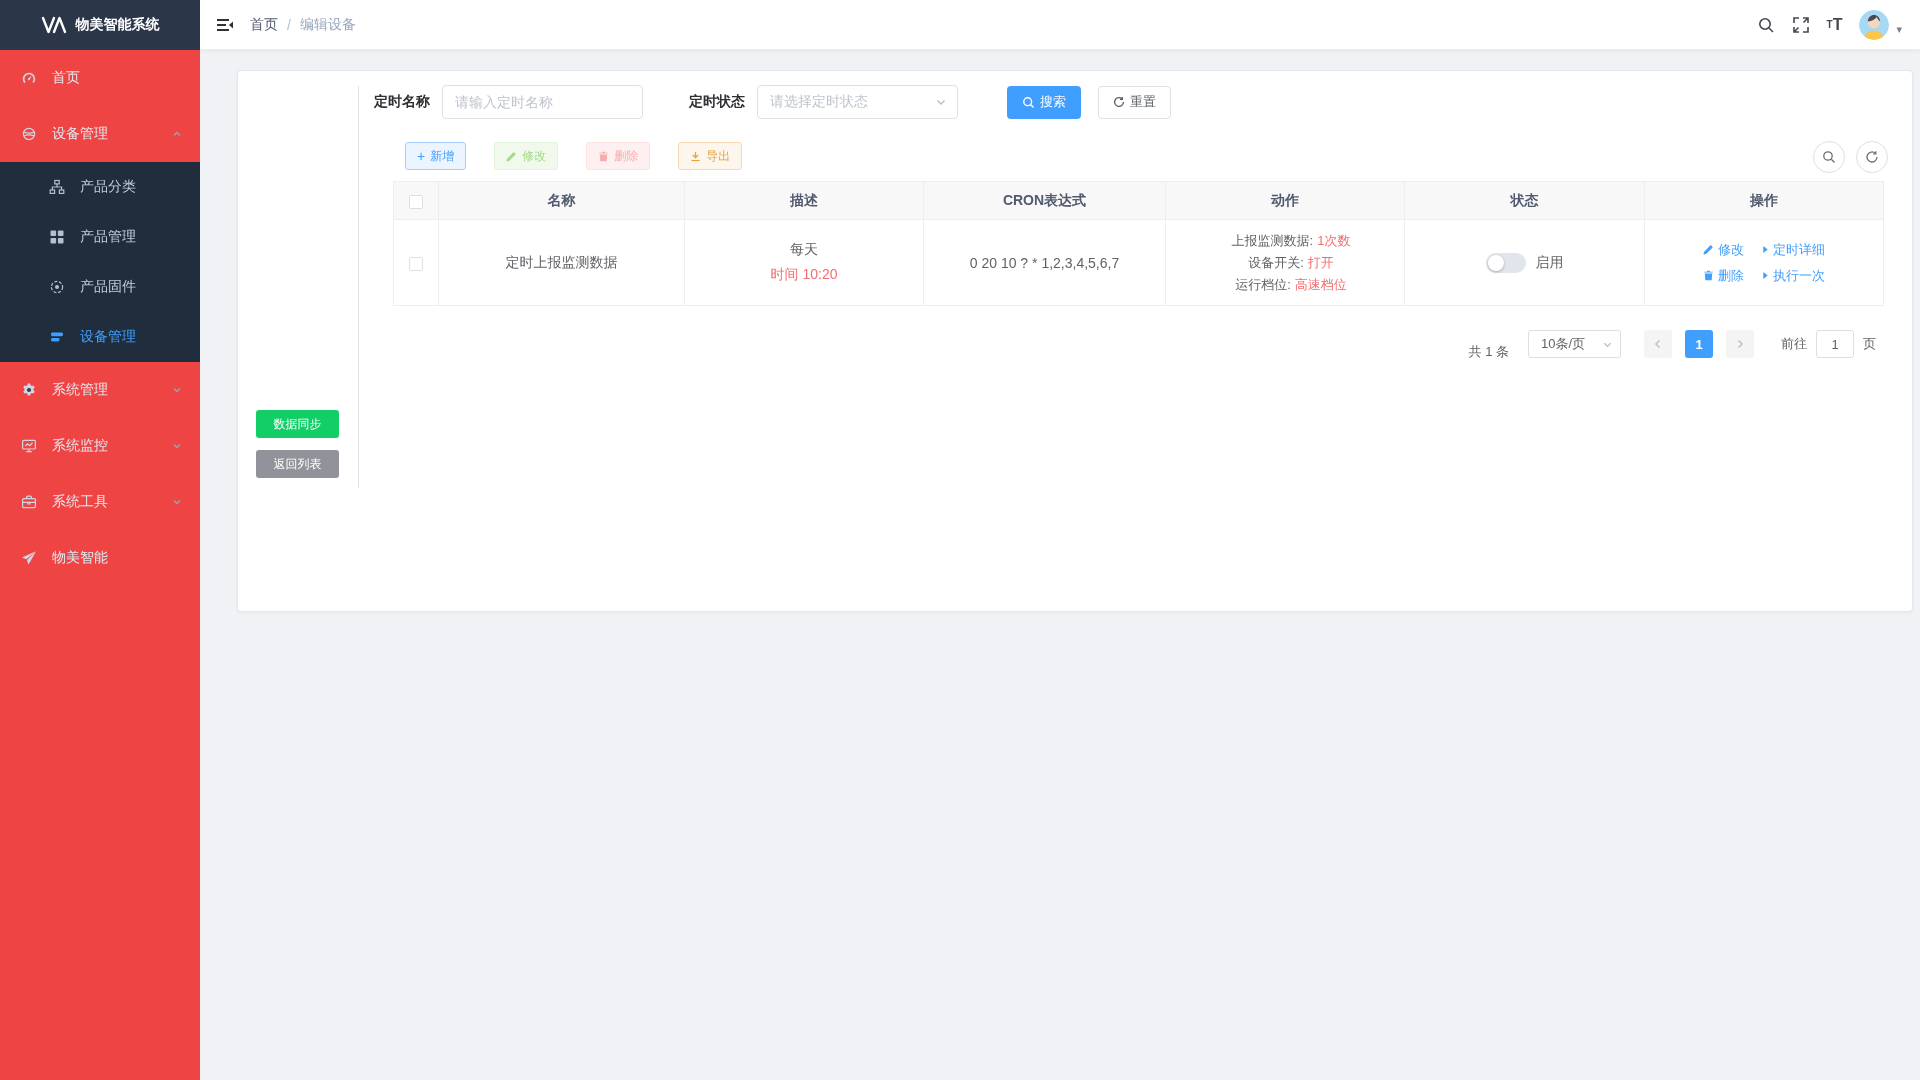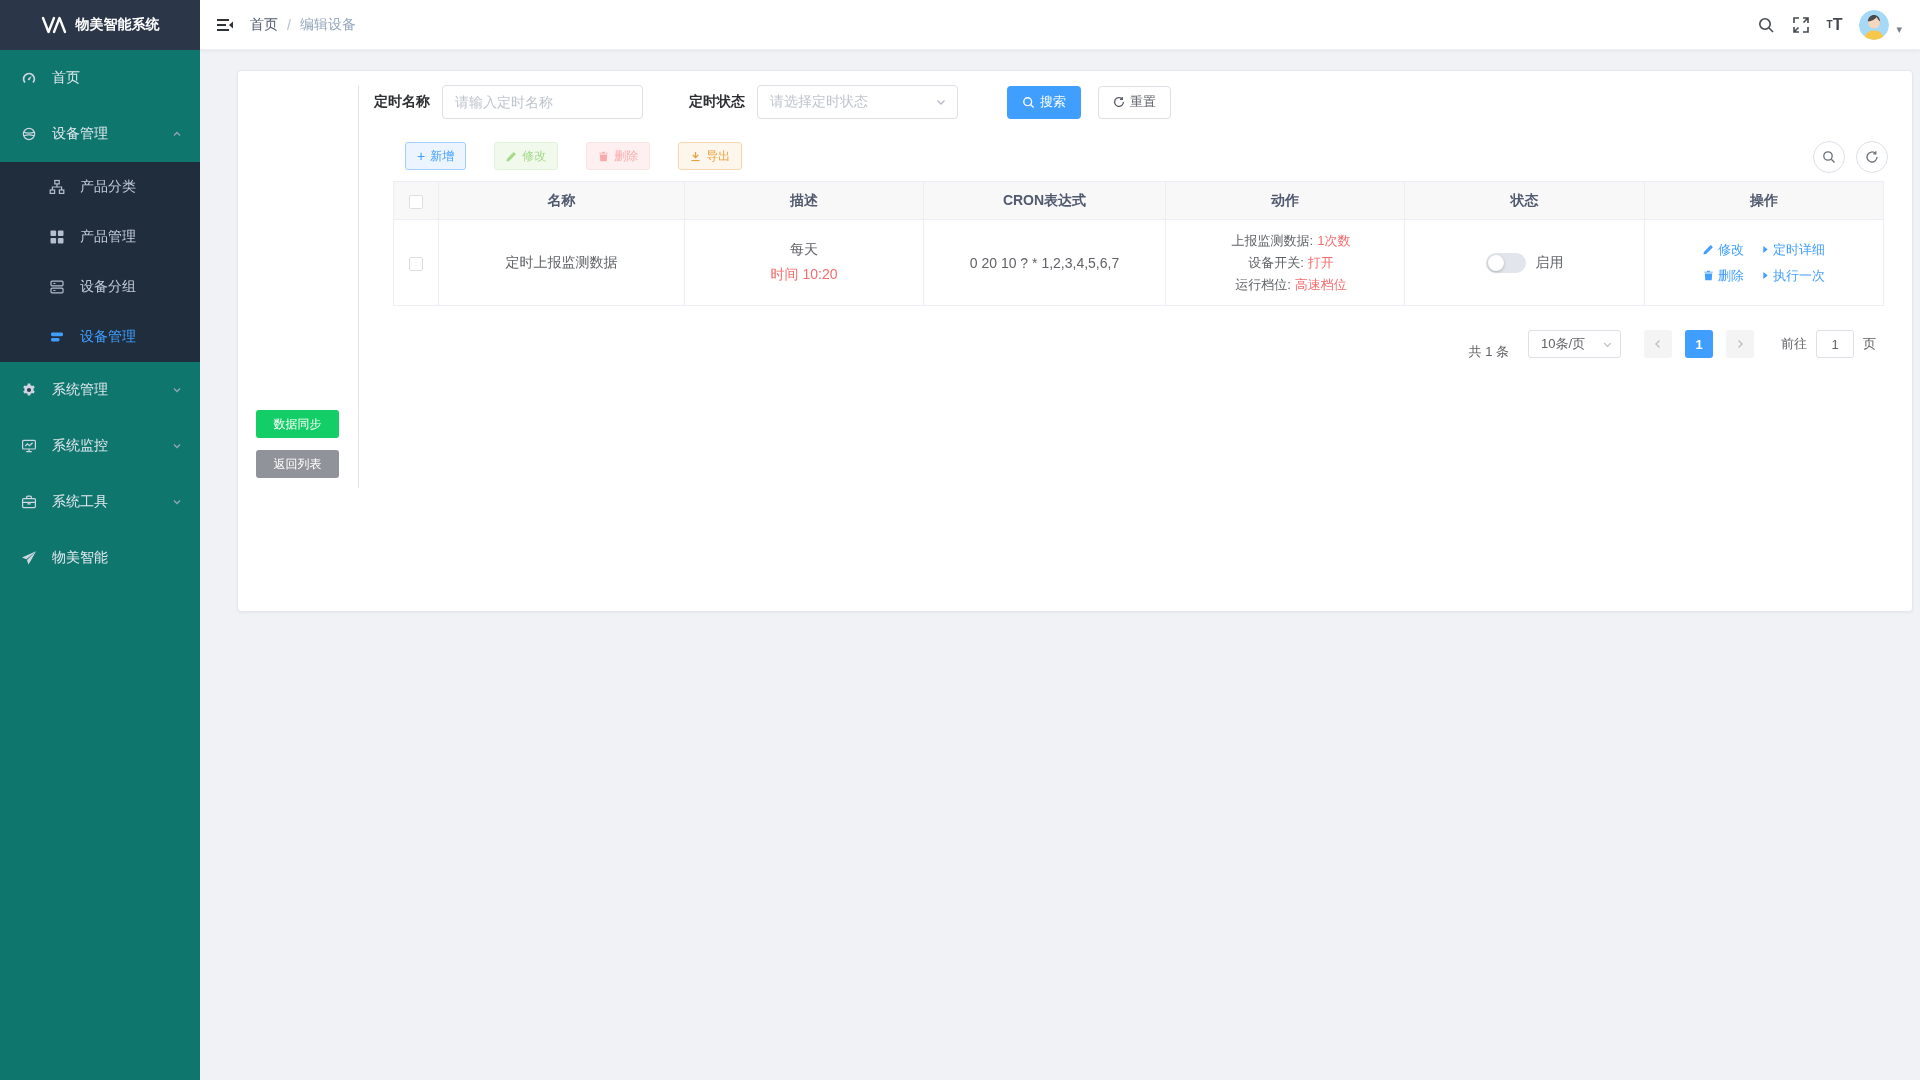--- a/index.html
+++ b/index.html
@@ -2,21 +2,21 @@
 <html><head>
 <meta charset="utf-8">
 <style>
   *{margin:0;padding:0;box-sizing:border-box;}
   html,body{width:1920px;height:1080px;overflow:hidden;}
   body{position:relative;background:#f0f2f5;font-family:"Liberation Sans","DejaVu Sans",sans-serif;font-size:14px;color:#303133;}
   .ic{display:inline-flex;align-items:center;justify-content:center;}
   .ic svg{display:block;}
 
   
-  .sidebar{position:absolute;left:0;top:0;width:200px;height:1080px;background:#0f766e;z-index:5;}
+  .sidebar{position:absolute;left:0;top:0;width:200px;height:1080px;background:#ef4444;z-index:5;}
   .logo{height:50px;background:#2b3648;display:flex;align-items:center;justify-content:center;gap:9px;color:#fff;font-weight:bold;font-size:14px;}
   .m-item{height:56px;display:flex;align-items:center;padding:0 18px 0 20px;color:#e2e7ef;font-size:14px;cursor:pointer;}
   .m-item .mi{width:18px;color:#cfd6e1;margin-right:14px;}
   .m-item .chev{margin-left:auto;color:#97a3b4;}
   .submenu{background:#1f2d3d;}
   .submenu .m-item{height:50px;padding-left:48px;color:#c4ccd9;}
   .submenu .m-item .mi{color:#b6bfcd;}
   .submenu .m-item.active{color:#409eff;}
   .submenu .m-item.active .mi{color:#409eff;}
 
@@ -153,27 +153,26 @@
             <rect x="1.5" y="1.5" width="5.6" height="5.6" rx="1"></rect>
             <rect x="8.9" y="1.5" width="5.6" height="5.6" rx="1"></rect>
             <rect x="1.5" y="8.9" width="5.6" height="5.6" rx="1"></rect>
             <rect x="8.9" y="8.9" width="5.6" height="5.6" rx="1"></rect>
           </svg>
       </span>
       <span>产品管理</span>
     </div>
     <div class="m-item">
       <span class="ic mi">
-        <svg width="16" height="16" viewBox="0 0 16 16" fill="none" stroke="currentColor" stroke-width="1.2">
-            <rect x="2" y="2.2" width="12" height="4.6" rx="1"></rect>
-            <rect x="2" y="9.2" width="12" height="4.6" rx="1"></rect>
-            <path d="M4.4 4.5h2M4.4 11.5h2"></path>
-          </svg>
-      </span>
-      <span>设备分组</span>
+        <svg width="16" height="16" viewBox="0 0 16 16">
+            <circle cx="8" cy="8" r="5.6" fill="none" stroke="currentColor" stroke-width="1.2" stroke-dasharray="3 1.6"></circle>
+            <circle cx="8" cy="8" r="2" fill="currentColor"></circle>
+          </svg>
+      </span>
+      <span>产品固件</span>
     </div>
     <div class="m-item active">
       <span class="ic mi">
         <svg width="16" height="16" viewBox="0 0 16 16" fill="currentColor">
             <rect x="2" y="3.6" width="12" height="3.6" rx="1.4"></rect>
             <rect x="2" y="8.9" width="8.5" height="3.6" rx="1.4"></rect>
           </svg>
       </span>
       <span>设备管理</span>
     </div>

